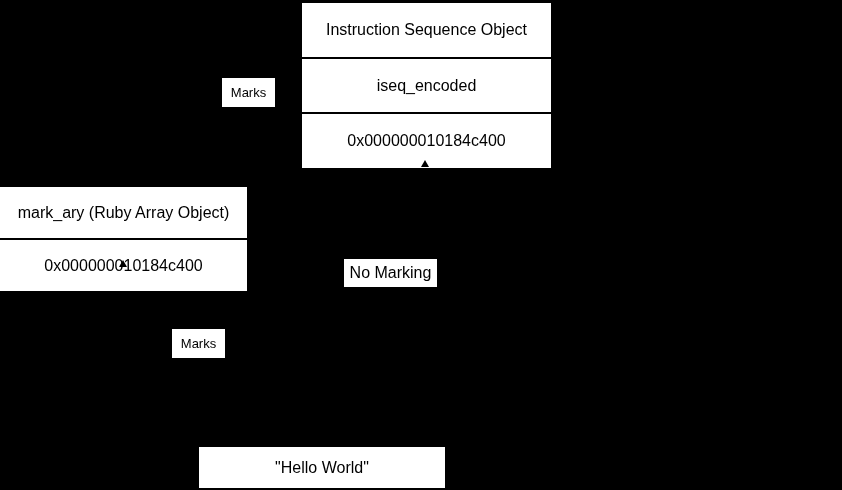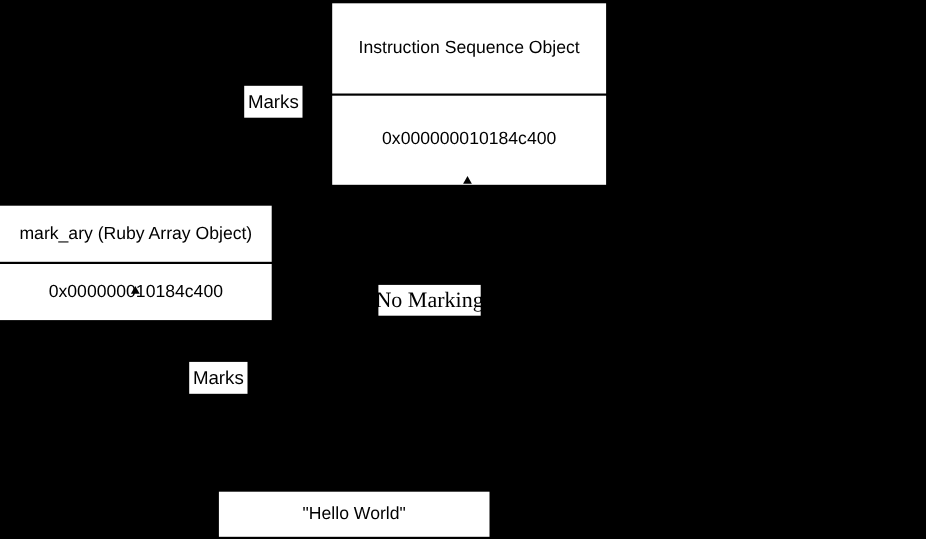--- a/index.html
+++ b/index.html
@@ -37,25 +37,25 @@
   #markary-box{ left: 0px;   top: 187px; width: 247px; height: 104px;  }
   #hello-box  { left: 199px; top: 447px; width: 246px; height: 41px;  }
 
   
   .chip {
     position: absolute;
     background: #ffffff;
     display: flex;
     align-items: center;
     justify-content: center;
-    font-size: 17px;
+    font-size: 13px;
     white-space: nowrap;
   }
   #chip-marks-top    { left: 222px; top: 78px;  width: 53px; height: 29px; }
-  #chip-no-marking   { left: 344px; top: 259px; width: 93px; height: 28px; font-size: 20px; font-family: Liberation Serif, serif; }
+  #chip-no-marking   { left: 344px; top: 259px; width: 93px; height: 28px; font-size: 16px; }
   #chip-marks-bottom { left: 172px; top: 329px; width: 53px; height: 29px; }
 
   
   .arrowhead-up {
     position: absolute;
     width: 0;
     height: 0;
     border-left: 4px solid transparent;
     border-right: 4px solid transparent;
     border-bottom: 7px solid #000000;
@@ -63,20 +63,21 @@
   #arrowhead-iseq    { left: 421px; top: 160px; }
   #arrowhead-markary { left: 119px; top: 260px; }
 </style>
 </head>
 <body>
 
 <div id="stage">
 
   <div id="iseq-box" class="record-box">
     <div class="cell">Instruction Sequence Object</div>
+    <div class="cell">iseq_encoded</div>
     <div class="cell">0x000000010184c400</div>
   </div>
 
   <div id="markary-box" class="record-box">
     <div class="cell">mark_ary (Ruby Array Object)</div>
     <div class="cell">0x000000010184c400</div>
   </div>
 
   <div id="hello-box" class="record-box">
     <div class="cell">"Hello World"</div>

